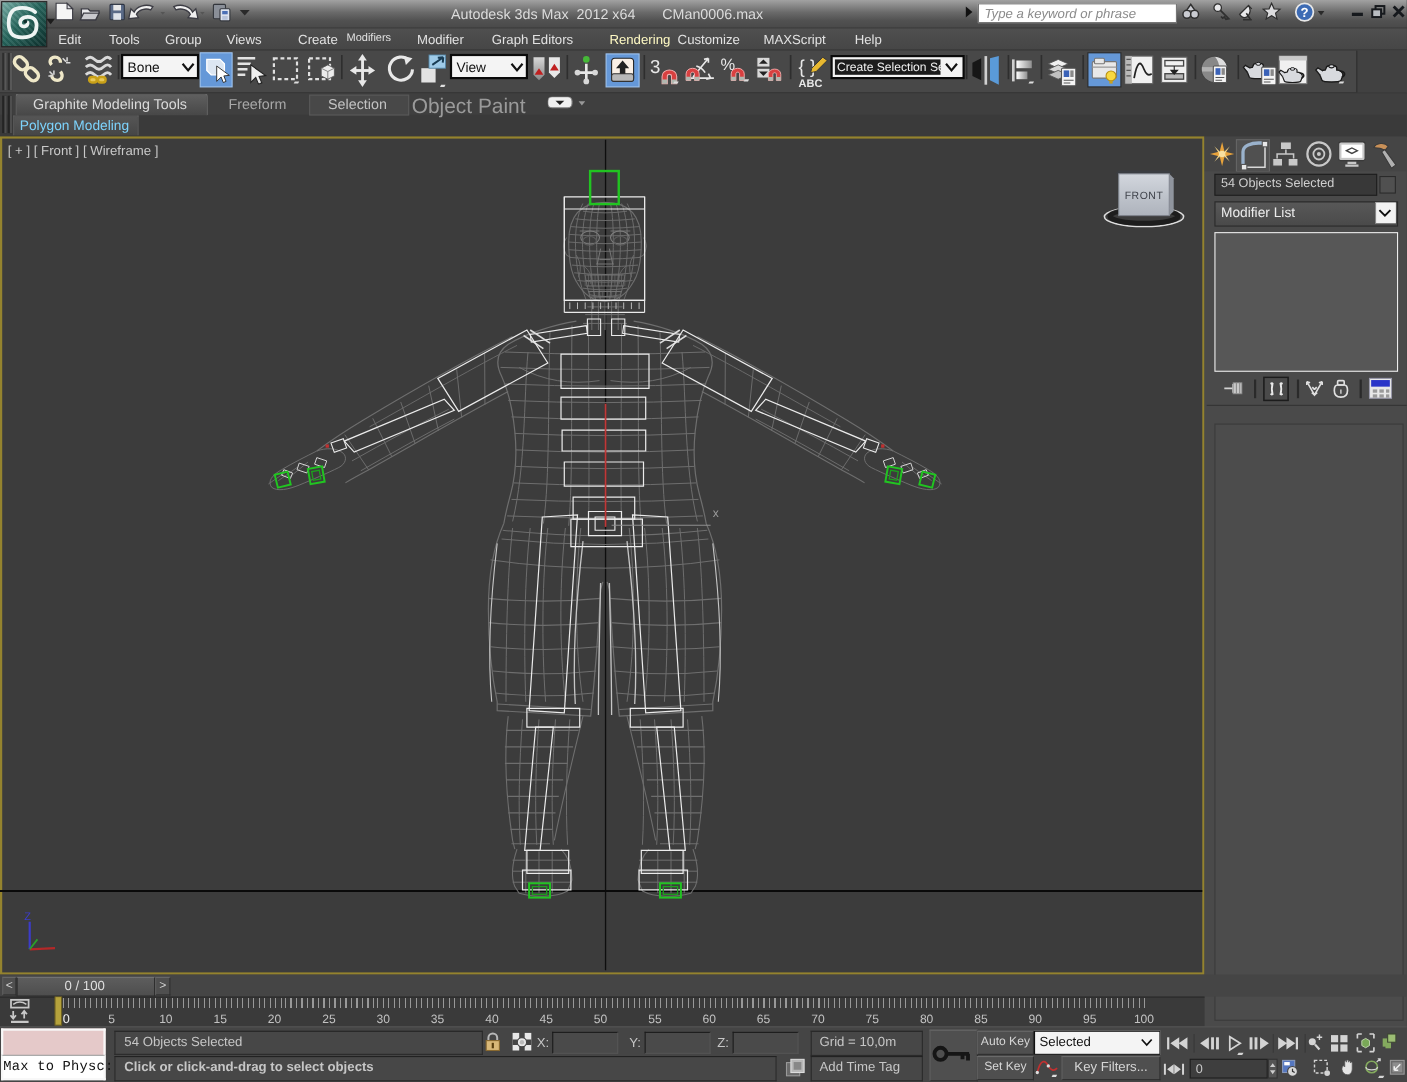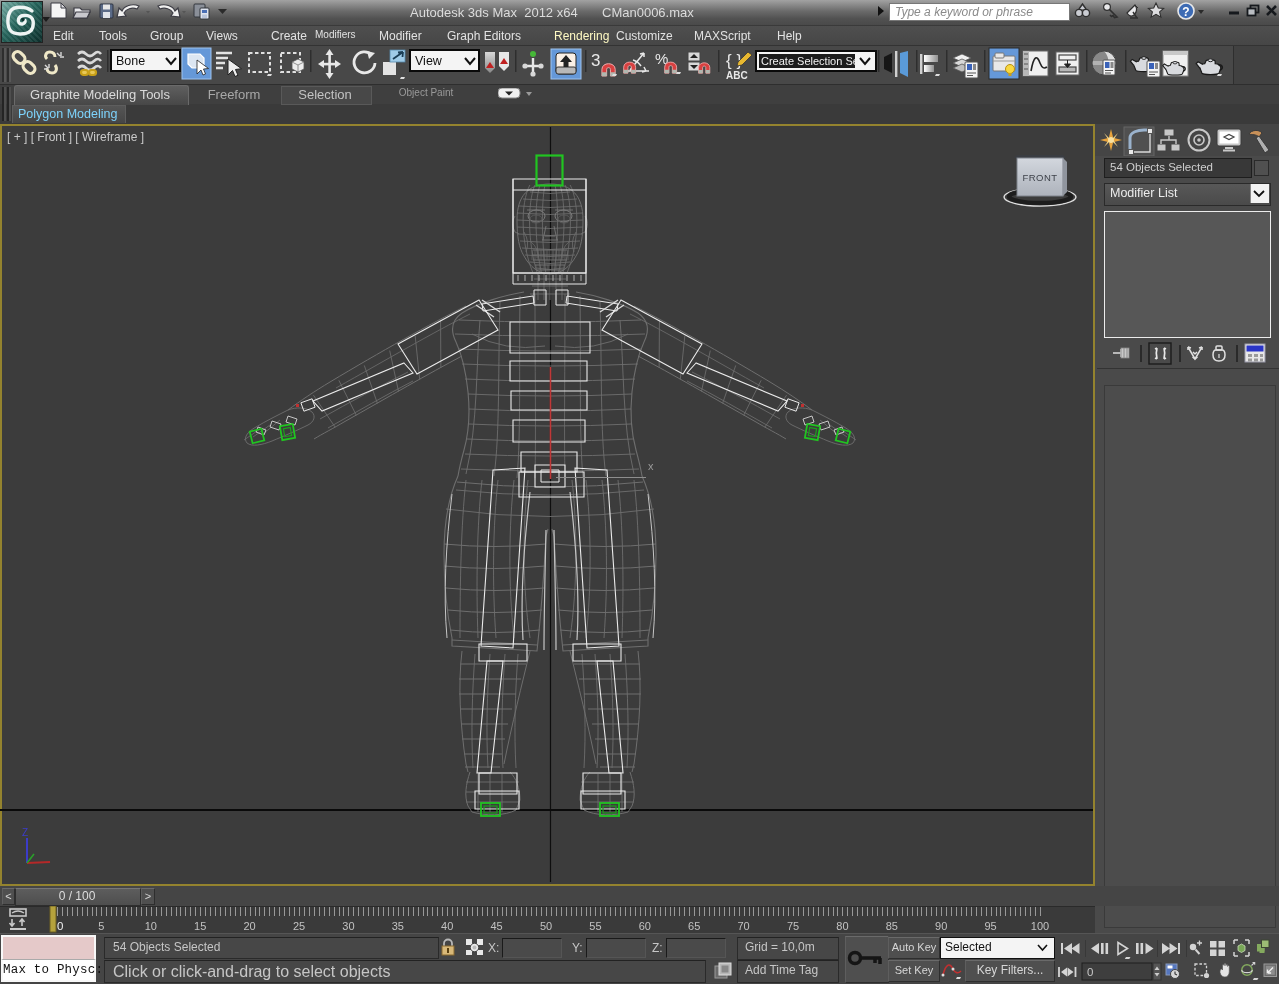--- a/index.html
+++ b/index.html
@@ -327,21 +327,21 @@
     </svg>
 <div class="abs" style="left:0;top:85px;width:1279px;height:19px;background:#3f3f3f;"></div>
 <div class="abs" style="left:0;top:104px;width:1279px;height:20px;background:#3a3a3a;border-bottom:1px solid #262626;"></div>
 <div class="abs" style="left:2px;top:87px;width:2px;height:34px;background:#242424;border-right:2px solid #4e4e4e;"></div>
 <div class="abs" style="left:7px;top:87px;width:2px;height:34px;background:#242424;border-right:2px solid #4e4e4e;"></div>
 <div class="abs" style="left:14px;top:85px;width:173px;height:19px;background:linear-gradient(#5f5f5f,#474747);border:1px solid #6a6a6a;border-bottom:none;border-radius:3px 3px 0 0;"></div>
 <div class="t" style="left:100px;top:87px;font-size:13px;color:#dadada;transform:translateX(-50%);">Graphite Modeling Tools</div>
 <div class="t" style="left:234px;top:87px;font-size:13px;color:#a8a8a8;transform:translateX(-50%);">Freeform</div>
 <div class="abs" style="left:281px;top:86px;width:89px;height:17px;background:#484848;border:1px solid #595959;"></div>
 <div class="t" style="left:325px;top:87px;font-size:13px;color:#c2c2c2;transform:translateX(-50%);">Selection</div>
-<div class="t" style="left:426px;top:87px;font-size:10px;color:#9a9a9a;transform:translateX(-50%);">Object Paint</div>
+<div class="t" style="left:426px;top:87px;font-size:19px;color:#9a9a9a;transform:translateX(-50%);">Object Paint</div>
 <svg class="abs" style="left:498px;top:88px;" width="36" height="12" viewBox="0 0 36 12">
       <rect x="0" y="0" width="22" height="10" rx="4" fill="#f0f0f0" stroke="#888"></rect>
       <path d="M7 3.5 l4 4 4 -4 z" fill="#222"></path>
       <path d="M28 4 l6 0 -3 4 z" fill="#999"></path>
     </svg>
 <div class="abs" style="left:12px;top:105px;width:112px;height:17px;background:linear-gradient(#555,#464646);border:1px solid #5e5e5e;border-bottom:none;"></div>
 <div class="t" style="left:18px;top:107px;font-size:12.5px;color:#7dd3fc;">Polygon Modeling</div>
 <div class="abs" style="left:0;top:124px;width:1095px;height:762px;background:#3c3c3c;border:2px solid #94832e;box-sizing:border-box;"></div>
 <div class="t" style="left:7px;top:130px;font-size:12px;color:#c9c9c9;">[ + ] [ Front ] [ Wireframe ]</div>
 <svg class="abs" style="left:0;top:124px;" width="1095" height="762" viewBox="0 0 1095 762">
@@ -967,21 +967,21 @@
       <rect x="50" y="0" width="6" height="26" fill="#b5a23c" stroke="#6e6122" stroke-width="1"></rect>
       <text x="57" y="24" font-size="11.5" fill="#f0f0f0" font-family="Liberation Sans">0</text>
     </svg>
 <div class="abs" style="left:0;top:933px;width:1279px;height:51px;background:#454545;border-top:1px solid #555;"></div>
 <div class="abs" style="left:1px;top:935px;width:95px;height:24px;background:#e5c9c9;border:2px solid #f8f8f8;border-bottom:none;box-sizing:border-box;"></div>
 <div class="abs" style="left:1px;top:959px;width:95px;height:23px;background:#ffffff;border:2px solid #f8f8f8;border-top:1px solid #aaa;box-sizing:border-box;"></div>
 <div class="t" style="left:3px;top:963px;font-size:12.5px;color:#111;font-family:'Liberation Mono',monospace;letter-spacing:0.2px;">Max to Physc:</div>
 <div class="fld" style="left:104px;top:937px;width:333px;height:20px;"></div>
 <div class="t" style="left:113px;top:940px;font-size:12px;color:#c6c6c6;">54 Objects Selected</div>
 <div class="fld" style="left:104px;top:960px;width:600px;height:21px;"></div>
-<div class="t" style="left:113px;top:963px;font-size:16px;color:#c6c6c6;">Click or click-and-drag to select objects</div>
+<div class="t" style="left:113px;top:963px;font-size:12px;color:#c6c6c6;font-weight:bold;">Click or click-and-drag to select objects</div>
 <svg class="abs" style="left:440px;top:938px;" width="46" height="19" viewBox="0 0 46 19">
 <path d="M4 8 V5.5 A4 4 0 0 1 12 5.5 V8" fill="none" stroke="#b8b8b8" stroke-width="1.8"></path>
 <rect x="2" y="8" width="12" height="9" fill="#d8b878" stroke="#8a6a30"></rect>
 <rect x="7" y="10" width="2" height="5" fill="#5a4010"></rect>
 <g transform="translate(26,0)">
         <rect x="0" y="1" width="17" height="16" fill="#e8e8e8"></rect>
         <rect x="6" y="0" width="5" height="18" fill="#454545"></rect>
         <rect x="0" y="7" width="17" height="5" fill="#454545"></rect>
         <circle cx="8.5" cy="9.5" r="4.2" fill="#e8e8e8" stroke="#454545" stroke-width="1"></circle>
         <circle cx="8.5" cy="9.5" r="2" fill="#bbb"></circle>

